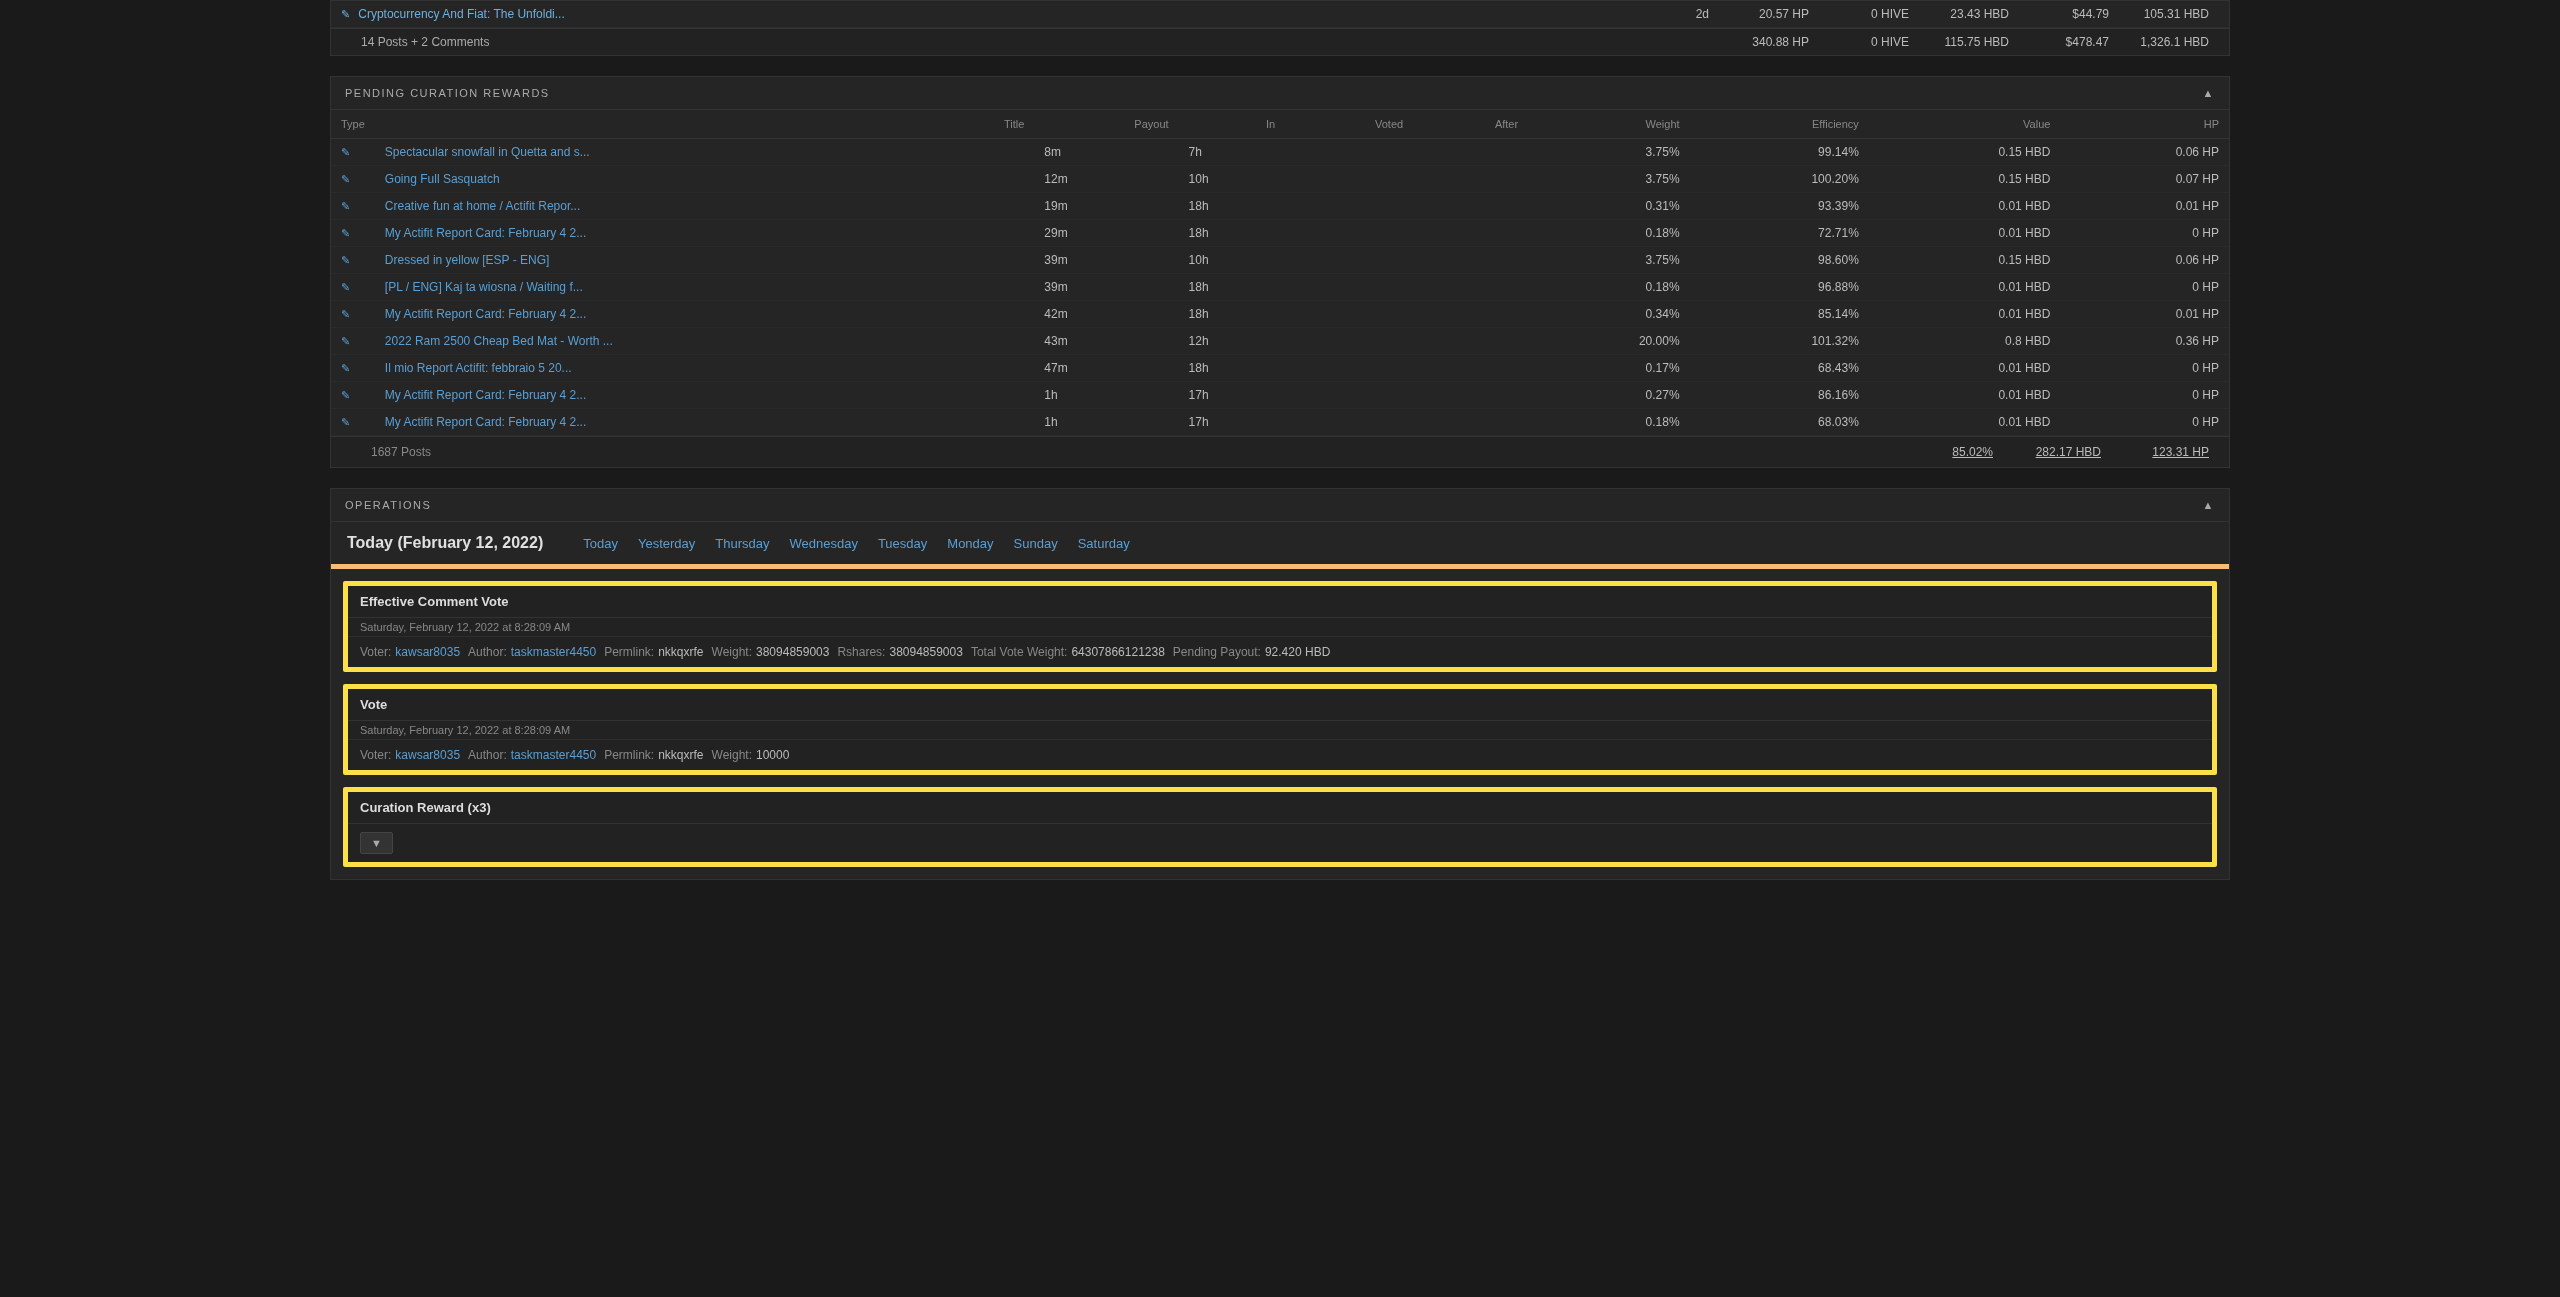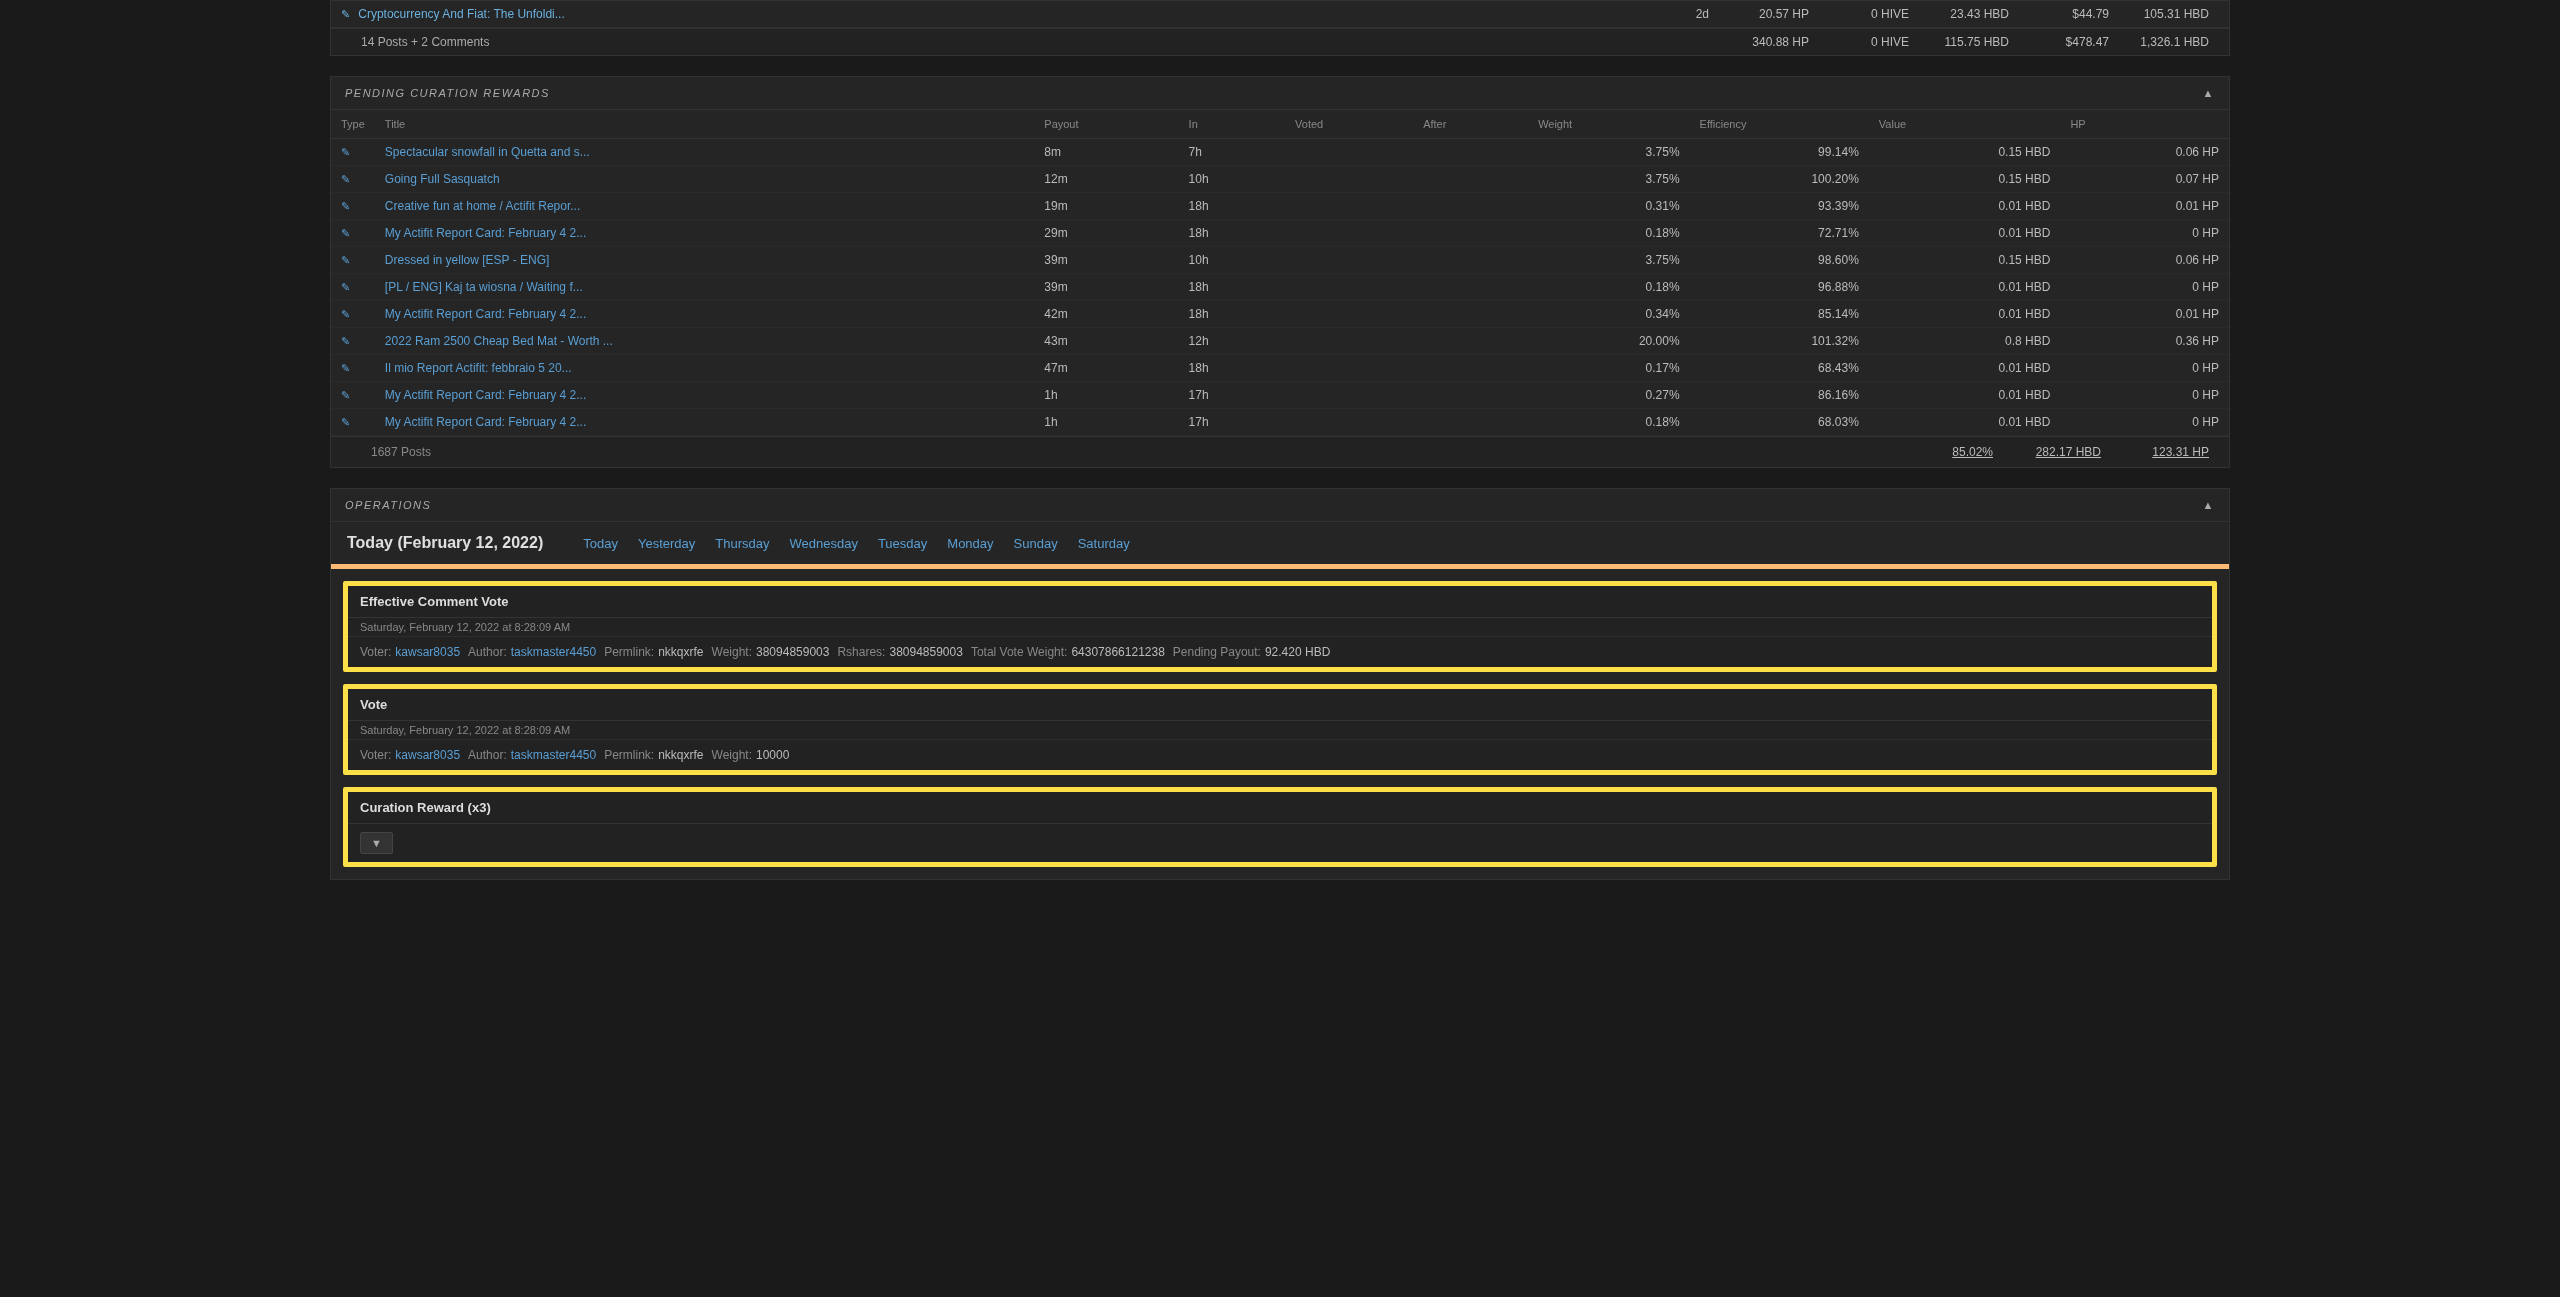--- a/index.html
+++ b/index.html
@@ -52,32 +52,31 @@
       display: flex;
       justify-content: space-between;
       align-items: center;
       padding: 10px 14px;
       border-bottom: 1px solid #333;
       text-transform: uppercase;
       letter-spacing: 1.5px;
       font-size: 11px;
       color: #aaa;
       background: #252525;
-      font-style: italic;
     }
     .section-header .chevron { color: #aaa; cursor: pointer; }
 
     
     .data-table {
       width: 100%;
       border-collapse: collapse;
     }
     .data-table thead tr th {
       padding: 8px 10px;
-      text-align: left;
+      text-align: right;
       color: #888;
       font-weight: normal;
       border-bottom: 1px solid #333;
       font-size: 11px;
       text-transform: capitalize;
     }
     .data-table tbody tr {
       border-bottom: 1px solid #2a2a2a;
     }
     .data-table tbody tr td {

